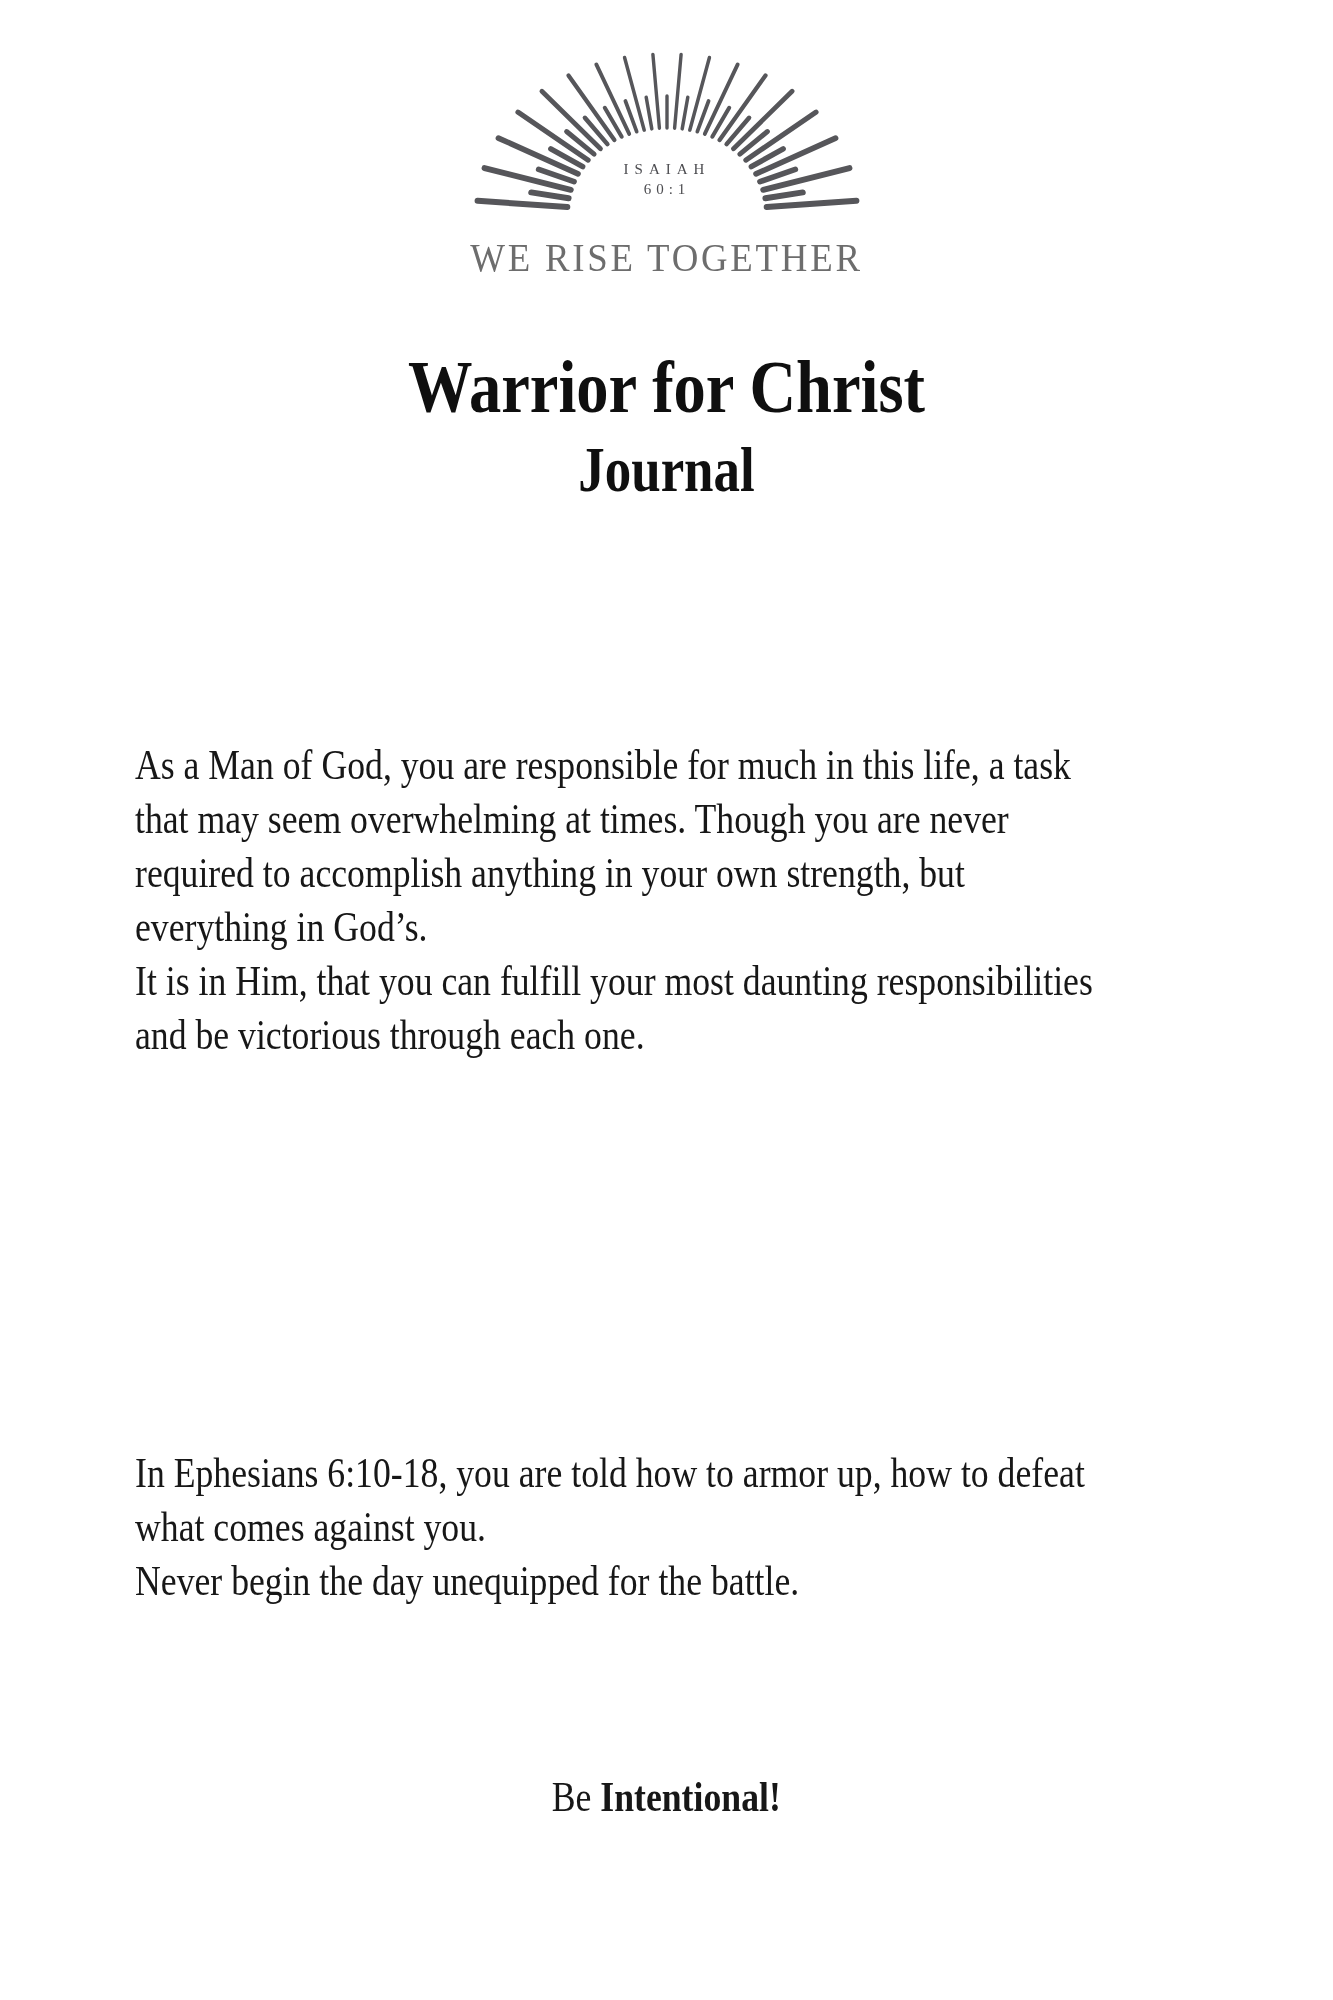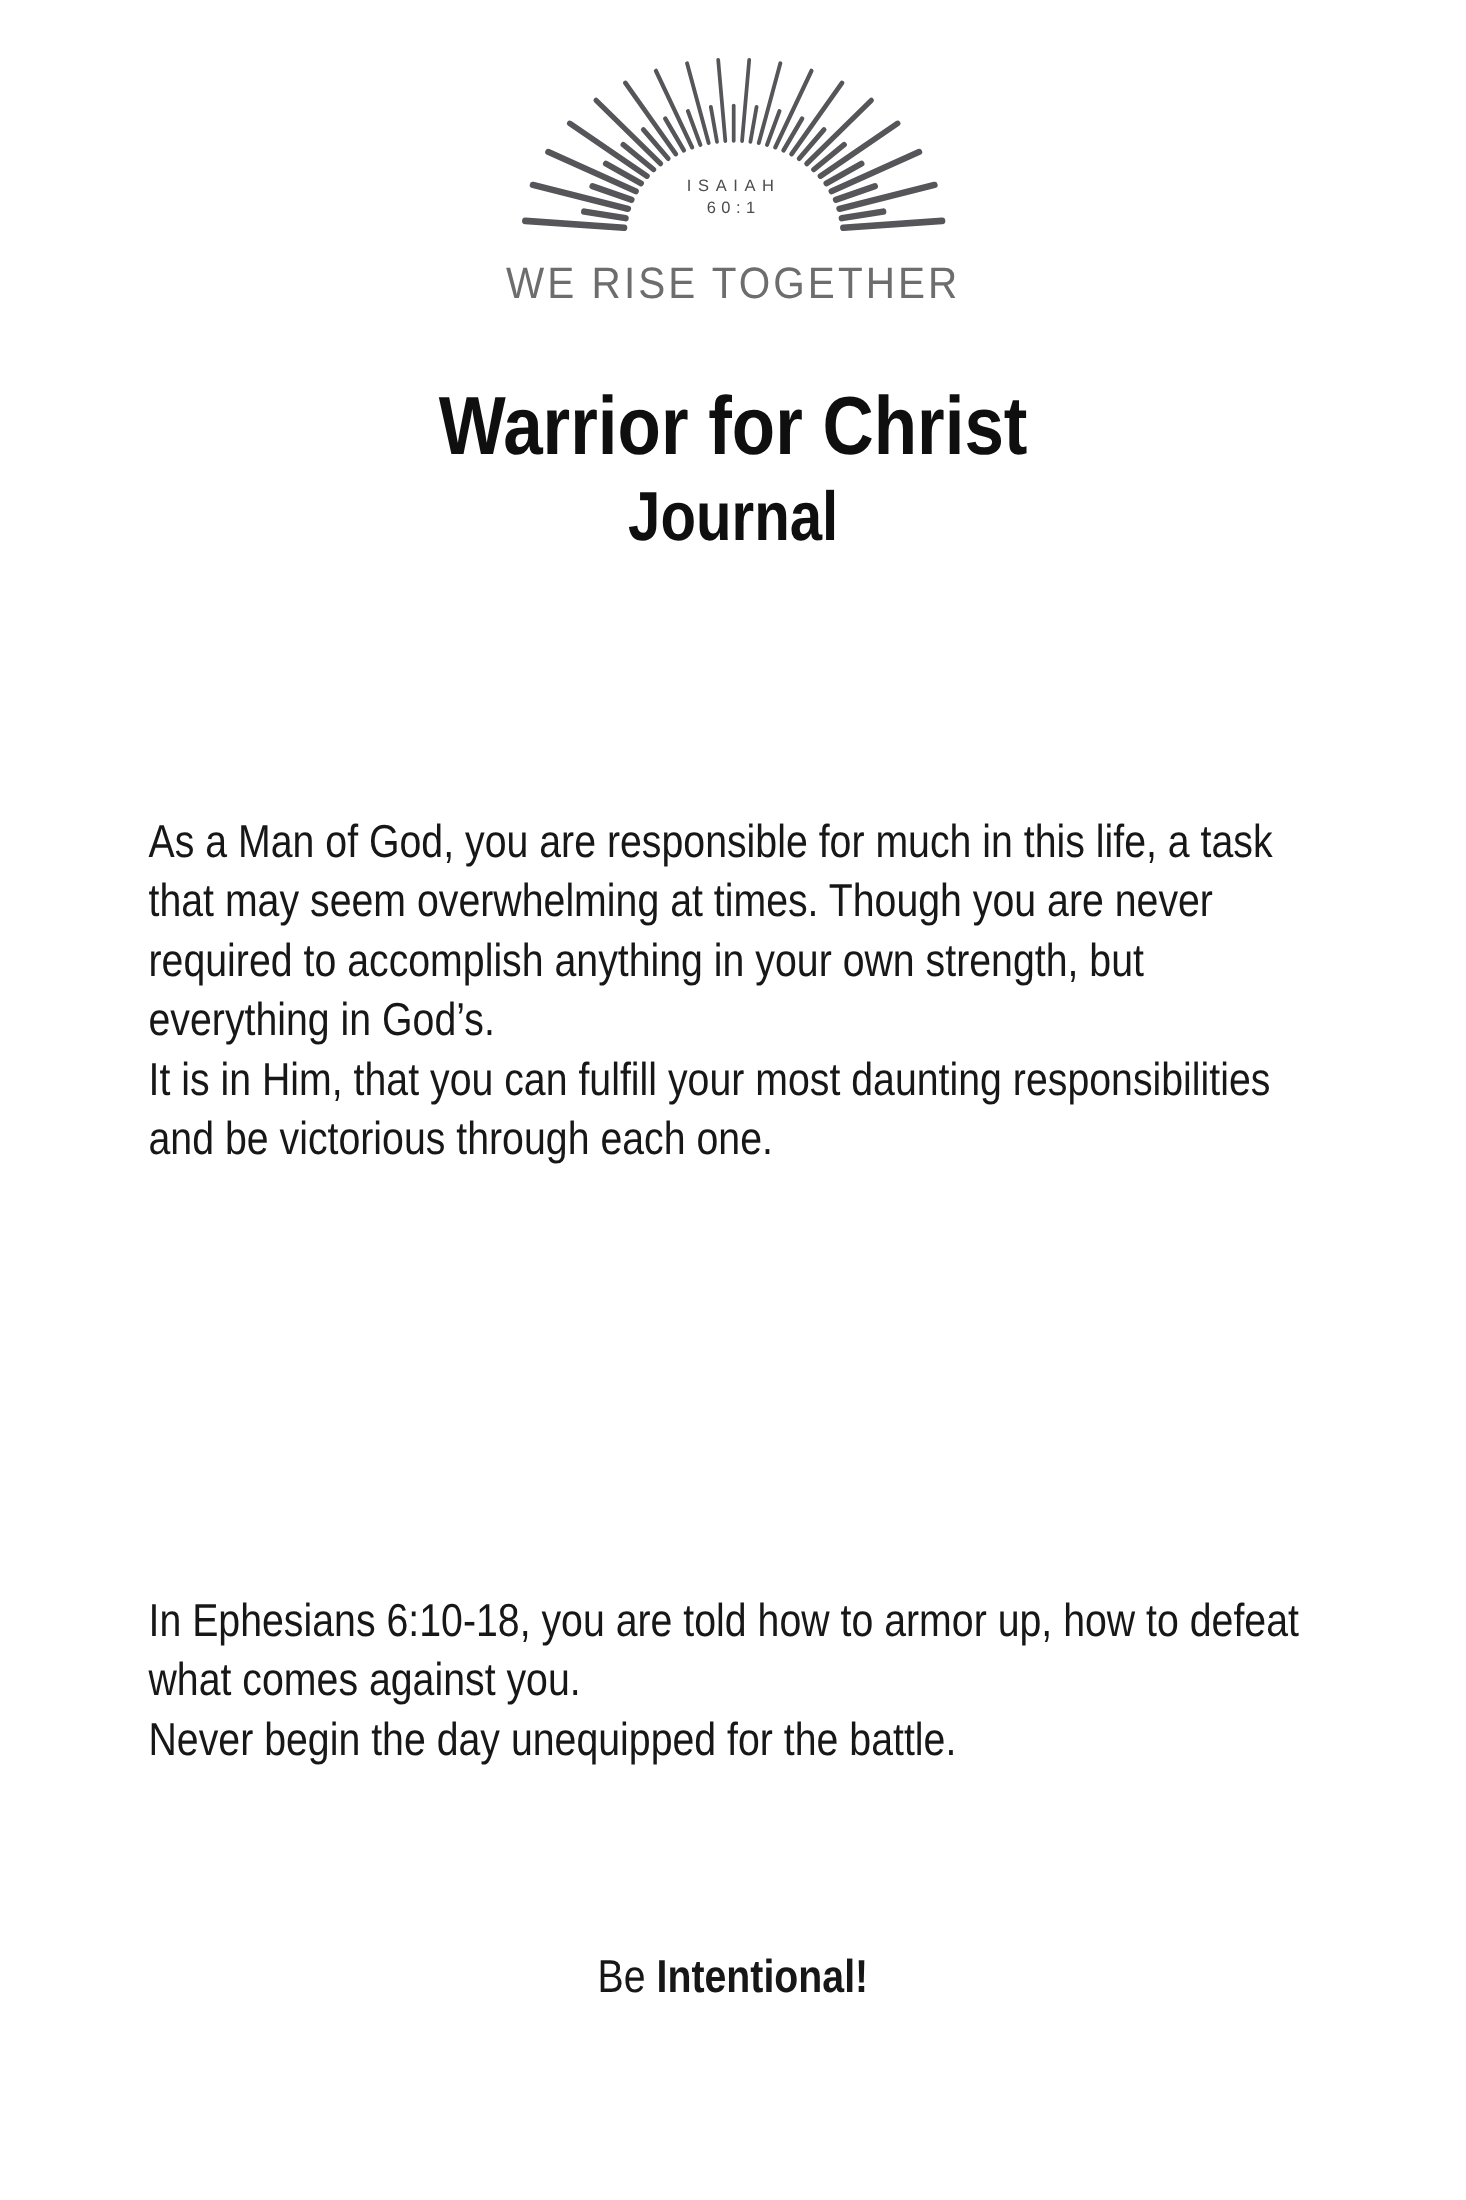--- a/index.html
+++ b/index.html
@@ -1,21 +1,21 @@
 <!DOCTYPE html>
 <html><head>
 <meta charset="utf-8">
 <style>
   html,body{margin:0;padding:0;background:#e8e8e8;}
   .page{
     position:relative;
     width:1333px;height:2000px;
     margin:0 auto;
     background:#ffffff;
-    font-family:Liberation Sans, sans-serif;
+    font-family:Liberation Serif, serif;
     color:#171717;
     overflow:hidden;
   }
   .logo-wrap{
     padding-top:22px;
     text-align:center;
   }
   .logo-wrap svg{display:block;margin:0 auto;}
   .brand{
     margin-top:16px;

